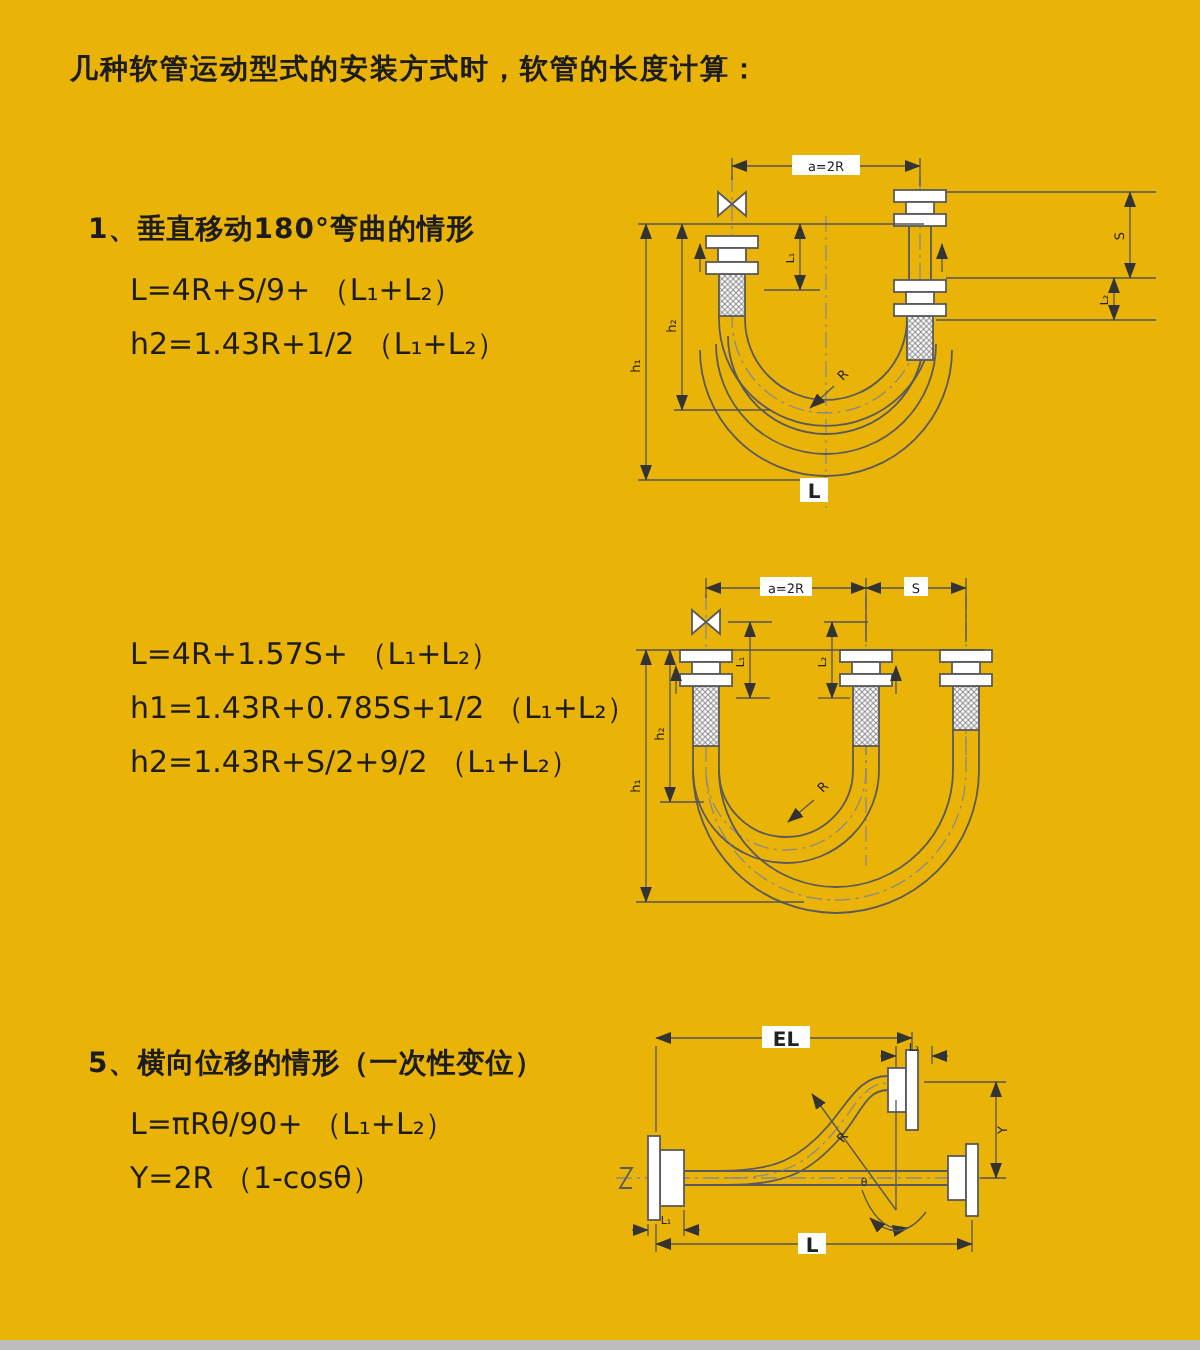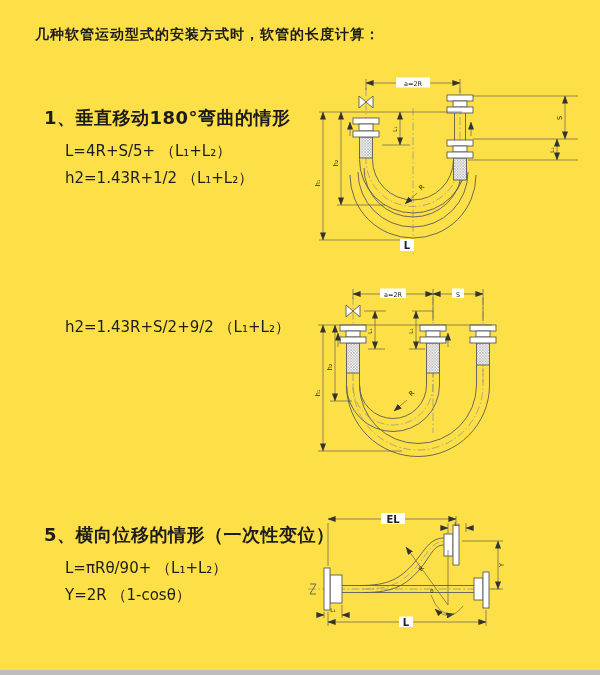--- a/index.html
+++ b/index.html
@@ -1,21 +1,21 @@
 <!DOCTYPE html>
 <html><head>
 <meta charset="utf-8">
 <style>
   html,body{margin:0;padding:0;background:#ffffff;}
   body{width:600px;height:675px;position:relative;font-family:"DejaVu Sans","Liberation Sans",sans-serif;color:#1c1c1c;overflow:hidden;}
-  .page{position:absolute;inset:0;background:#fde047;}
+  .page{position:absolute;inset:0;background:#eab308;}
   .title{position:absolute;left:35px;top:26px;font-size:14px;font-weight:bold;letter-spacing:1px;white-space:nowrap;}
   .sec{position:absolute;left:44px;width:290px;}
   #s1{top:106px}#s2{top:306px}#s3{top:523px}
-  .heading{font-size:18px;font-weight:bold;letter-spacing:0.5px;white-space:nowrap;}
+  .heading{font-size:14px;font-weight:bold;letter-spacing:0.5px;white-space:nowrap;}
   .formulas{margin:8px 0 0 21px;font-size:15px;}
   .formulas div{height:27px;line-height:27px;white-space:nowrap;}
   .fig{position:absolute;}
   #d1{left:312px;top:68px}
   #d2{left:312px;top:283px}
   #d3{left:302px;top:505px}
   .thin{stroke:#5a5a5a;stroke-width:0.9;fill:none}
   .dim{stroke:#555;stroke-width:0.65;fill:none}
   .cl{stroke:#8a8a8a;stroke-width:0.65;fill:none;stroke-dasharray:8 2.5 1.5 2.5}
   .fl{stroke:#5a5a5a;stroke-width:0.9;fill:#fff}
@@ -29,27 +29,29 @@
 </head>
 <body>
 
 <div class="page">
 
   <div class="title">几种软管运动型式的安装方式时，软管的长度计算：</div>
 
   <section class="sec" id="s1">
     <div class="heading">1、垂直移动180°弯曲的情形</div>
     <div class="formulas">
-      <div>L=4R+S/5+ （L₁+L₂）</div>
+      <div>L=4R+S/9+ （L₁+L₂）</div>
       <div>h2=1.43R+1/2 （L₁+L₂）</div>
     </div>
   </section>
 
   <section class="sec" id="s2">
     <div class="formulas">
+      <div>L=4R+1.57S+ （L₁+L₂）</div>
+      <div>h1=1.43R+0.785S+1/2 （L₁+L₂）</div>
       <div>h2=1.43R+S/2+9/2 （L₁+L₂）</div>
     </div>
   </section>
 
   <section class="sec" id="s3">
     <div class="heading">5、横向位移的情形（一次性变位）</div>
     <div class="formulas">
       <div>L=πRθ/90+ （L₁+L₂）</div>
       <div>Y=2R （1-cosθ）</div>
     </div>

